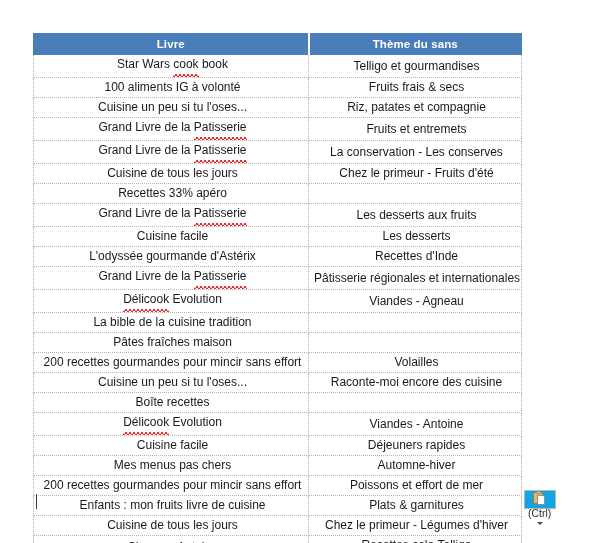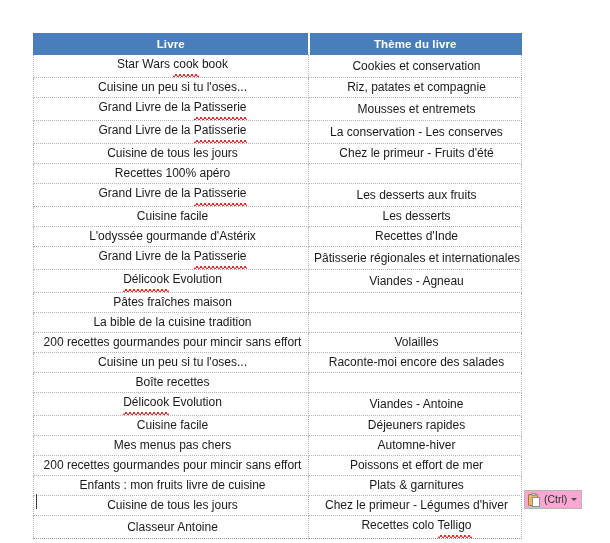--- a/index.html
+++ b/index.html
@@ -103,26 +103,27 @@
   
   .paste-opts {
     position: absolute;
     left: 524px;
     top: 490px;
     height: 19px;
     display: flex;
     align-items: center;
     gap: 3px;
     padding: 0 4px 0 3px;
-    background: #f9a8d4;
+    background: #0ea5e9;
     border: 1px solid #b9b6ac;
     box-sizing: border-box;
     font-size: 10.5px;
     color: #2b2b2b;
     cursor: default;
+    flex-direction: column;
   }
   .paste-opts .clip-icon {
     display: inline-block;
     width: 13px;
     height: 14px;
     position: relative;
     flex: 0 0 auto;
   }
   .paste-opts .clip-icon .board {
     position: absolute;
@@ -169,46 +170,50 @@
 <div class="page">
 
   <table class="doc-table">
     <colgroup>
       <col class="col-livre">
       <col class="col-theme">
     </colgroup>
     <thead>
       <tr>
         <th class="th-livre">Livre</th>
-        <th class="th-theme">Thème du livre</th>
+        <th class="th-theme">Thème du sans</th>
       </tr>
     </thead>
     <tbody id="table-body">
         <tr>
           <td>Star Wars <span class="sp">cook</span> book</td>
-          <td>Cookies et conservation</td>
+          <td>Telligo et gourmandises</td>
+        </tr>
+        <tr>
+          <td>100 aliments IG à volonté</td>
+          <td>Fruits frais &amp; secs</td>
         </tr>
         <tr>
           <td>Cuisine un peu si tu l'oses...</td>
           <td>Riz, patates et compagnie</td>
         </tr>
         <tr>
           <td>Grand Livre de la <span class="sp">Patisserie</span></td>
-          <td>Mousses et entremets</td>
+          <td>Fruits et entremets</td>
         </tr>
         <tr>
           <td>Grand Livre de la <span class="sp">Patisserie</span></td>
           <td>La conservation - Les conserves</td>
         </tr>
         <tr>
           <td>Cuisine de tous les jours</td>
           <td>Chez le primeur - Fruits d'été</td>
         </tr>
         <tr>
-          <td>Recettes 100% apéro</td>
+          <td>Recettes 33% apéro</td>
           <td></td>
         </tr>
         <tr>
           <td>Grand Livre de la <span class="sp">Patisserie</span></td>
           <td>Les desserts aux fruits</td>
         </tr>
         <tr>
           <td>Cuisine facile</td>
           <td>Les desserts</td>
         </tr>
@@ -218,34 +223,34 @@
         </tr>
         <tr>
           <td>Grand Livre de la <span class="sp">Patisserie</span></td>
           <td>Pâtisserie régionales et internationales</td>
         </tr>
         <tr>
           <td><span class="sp">Délicook</span> Evolution</td>
           <td>Viandes - Agneau</td>
         </tr>
         <tr>
+          <td>La bible de la cuisine tradition</td>
+          <td></td>
+        </tr>
+        <tr>
           <td>Pâtes fraîches maison</td>
-          <td></td>
-        </tr>
-        <tr>
-          <td>La bible de la cuisine tradition</td>
           <td></td>
         </tr>
         <tr>
           <td>200 recettes gourmandes pour mincir sans effort</td>
           <td>Volailles</td>
         </tr>
         <tr>
           <td>Cuisine un peu si tu l'oses...</td>
-          <td>Raconte-moi encore des salades</td>
+          <td>Raconte-moi encore des cuisine</td>
         </tr>
         <tr>
           <td>Boîte recettes</td>
           <td></td>
         </tr>
         <tr>
           <td><span class="sp">Délicook</span> Evolution</td>
           <td>Viandes - Antoine</td>
         </tr>
         <tr>

